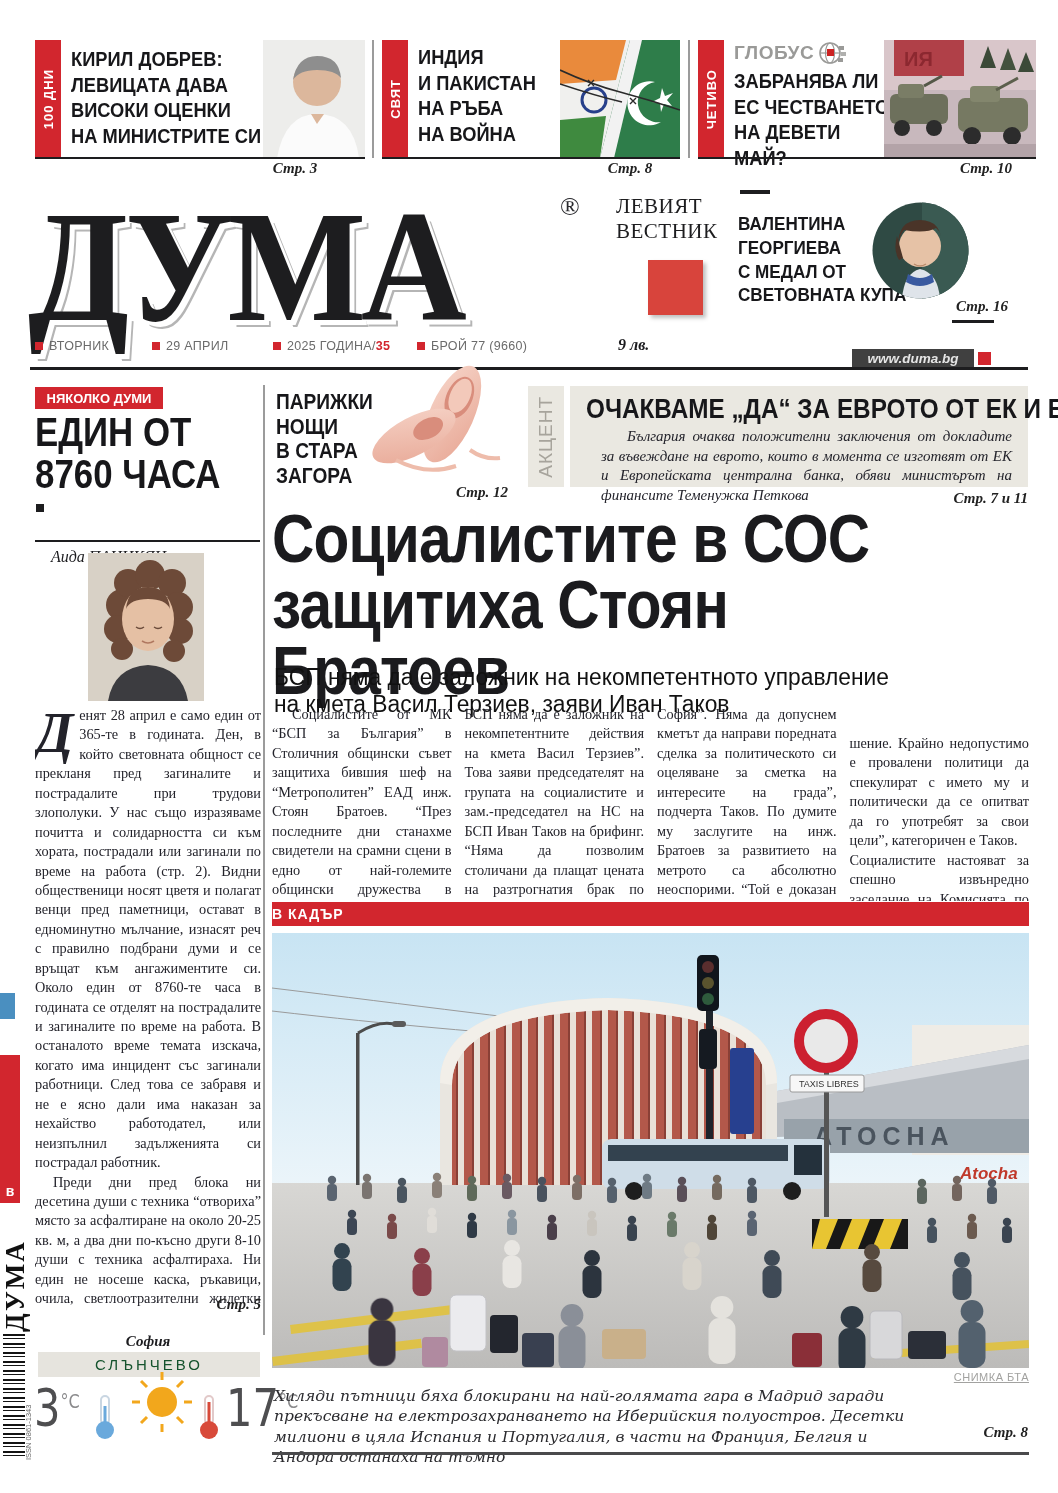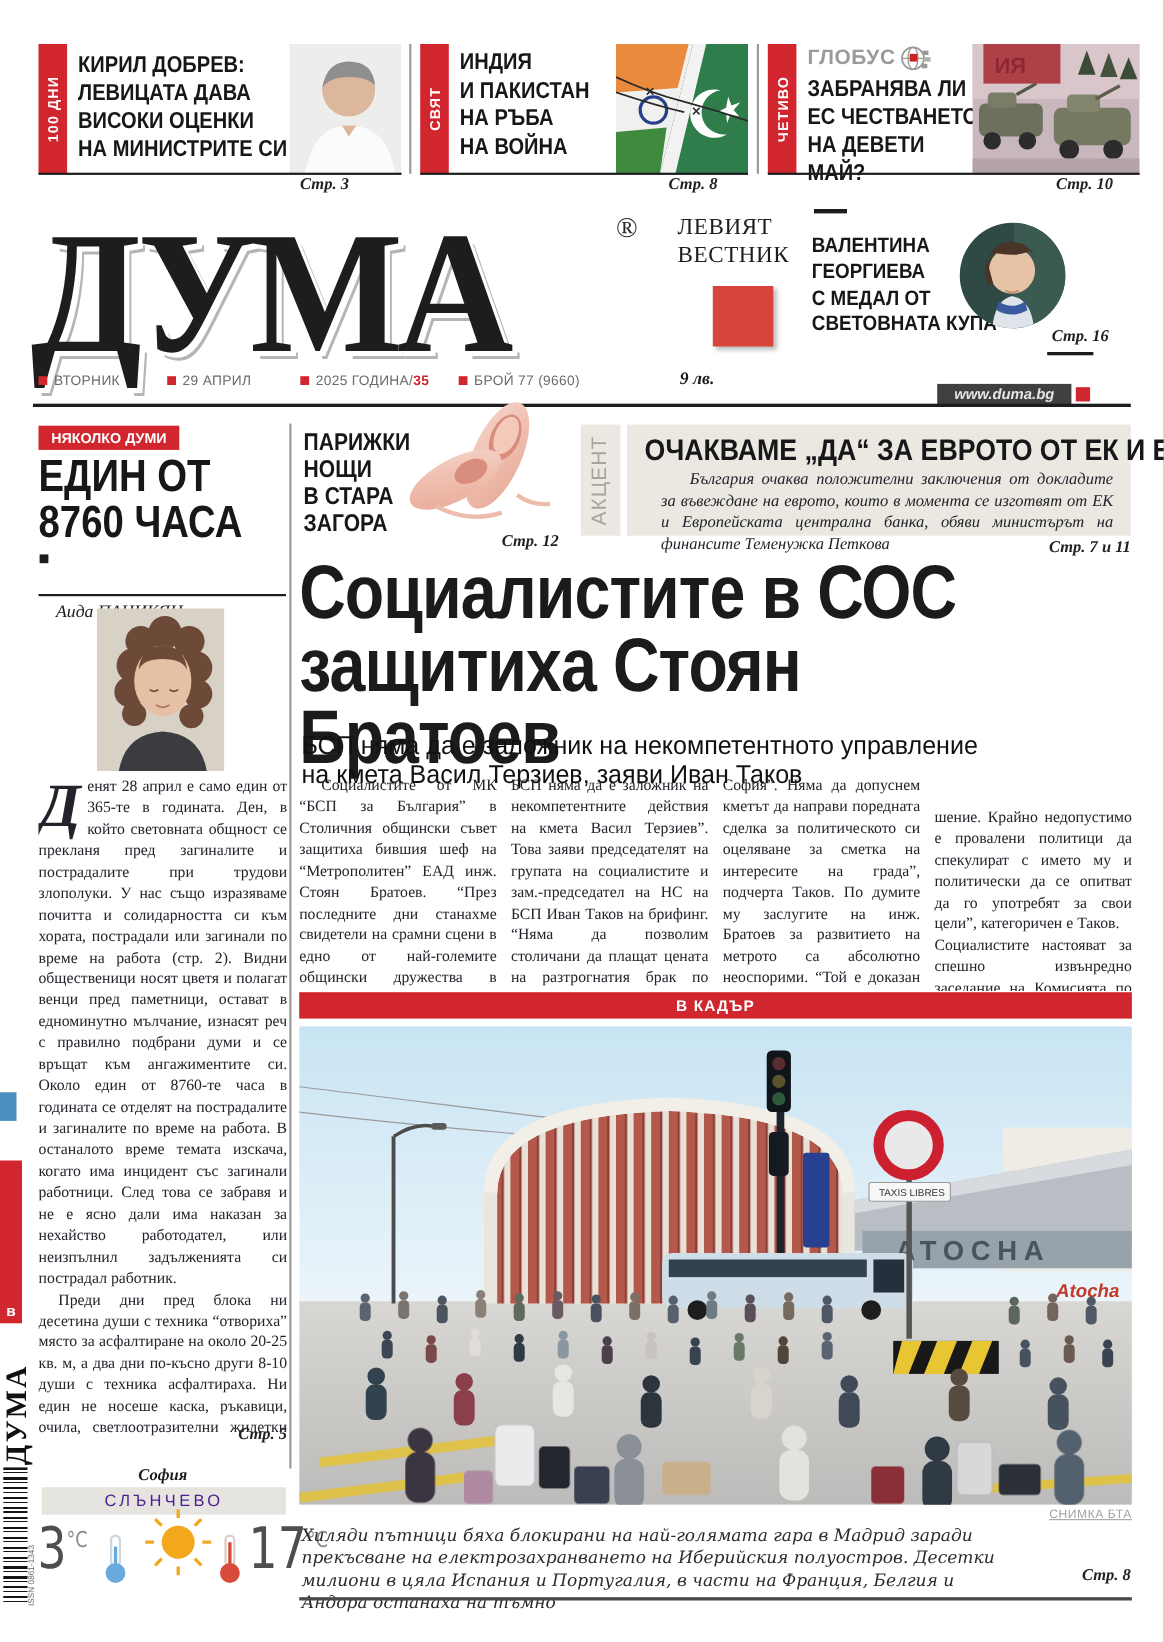--- a/index.html
+++ b/index.html
@@ -12,28 +12,28 @@
   .teaser-title{font-weight:bold;color:#17171a;}
   .pg{font-family:"Liberation Serif",serif;font-style:italic;font-weight:bold;font-size:15px;color:#222;}
   .blackline{background:#1d1d1f;}
   .grayline{background:#9b9b9b;}
   .serif{font-family:"Liberation Serif",serif;}
   .just{text-align:justify;}
   .redsq{display:inline-block;width:8px;height:8px;background:#d2262e;margin-right:6px;}
   .dateitem{font-size:12.5px;color:#6b6b6b;letter-spacing:.3px;}
   .body-text{font-family:"Liberation Serif",serif;font-size:14.3px;line-height:1.36;color:#23232b;}
   .dropcap{float:left;font:italic 700 56px/0.78 "Liberation Serif",serif;margin:6px 6px 0 0;color:#23232b;}
-  .kadar-bar{background:#d2262e;color:#fff;display:flex;align-items:center;justify-content:center;
+  .kadar-bar{background:#d2262e;color:#fff;display:flex;align-items:center;
              font-weight:bold;font-size:14px;letter-spacing:1px;}
   .gbox{background:#eae8e1;}
   .caption{font-family:"DejaVu Serif",serif;font-style:italic;font-size:15.5px;line-height:1.32;color:#2a2a2e;}
   .credit{font-size:11px;color:#a2a2a0;letter-spacing:.5px;text-decoration:underline;}
   .temp{font-family:"DejaVu Sans",sans-serif;font-size:52px;color:#4e4e50;}
   .wcity{font-family:"Liberation Serif",serif;font-style:italic;font-weight:bold;font-size:15px;}
-  .wcond{background:#e6e4de;color:#4c1d95;font-size:15px;letter-spacing:3px;display:flex;align-items:center;justify-content:center;}
+  .wcond{background:#e6e4de;color:#14532d;font-size:15px;letter-spacing:3px;display:flex;align-items:center;justify-content:center;}
   .vtext{writing-mode:vertical-rl;transform:rotate(180deg);}
   svg text{font-family:"Liberation Sans",sans-serif;}
 </style>
 </head>
 <body>
 
 <div class="page">
 
   <div class="abs" style="left:35px;top:40px;width:330px;height:118px;">
     <div class="tabv abs" style="left:0;top:0;width:26px;height:118px;">

